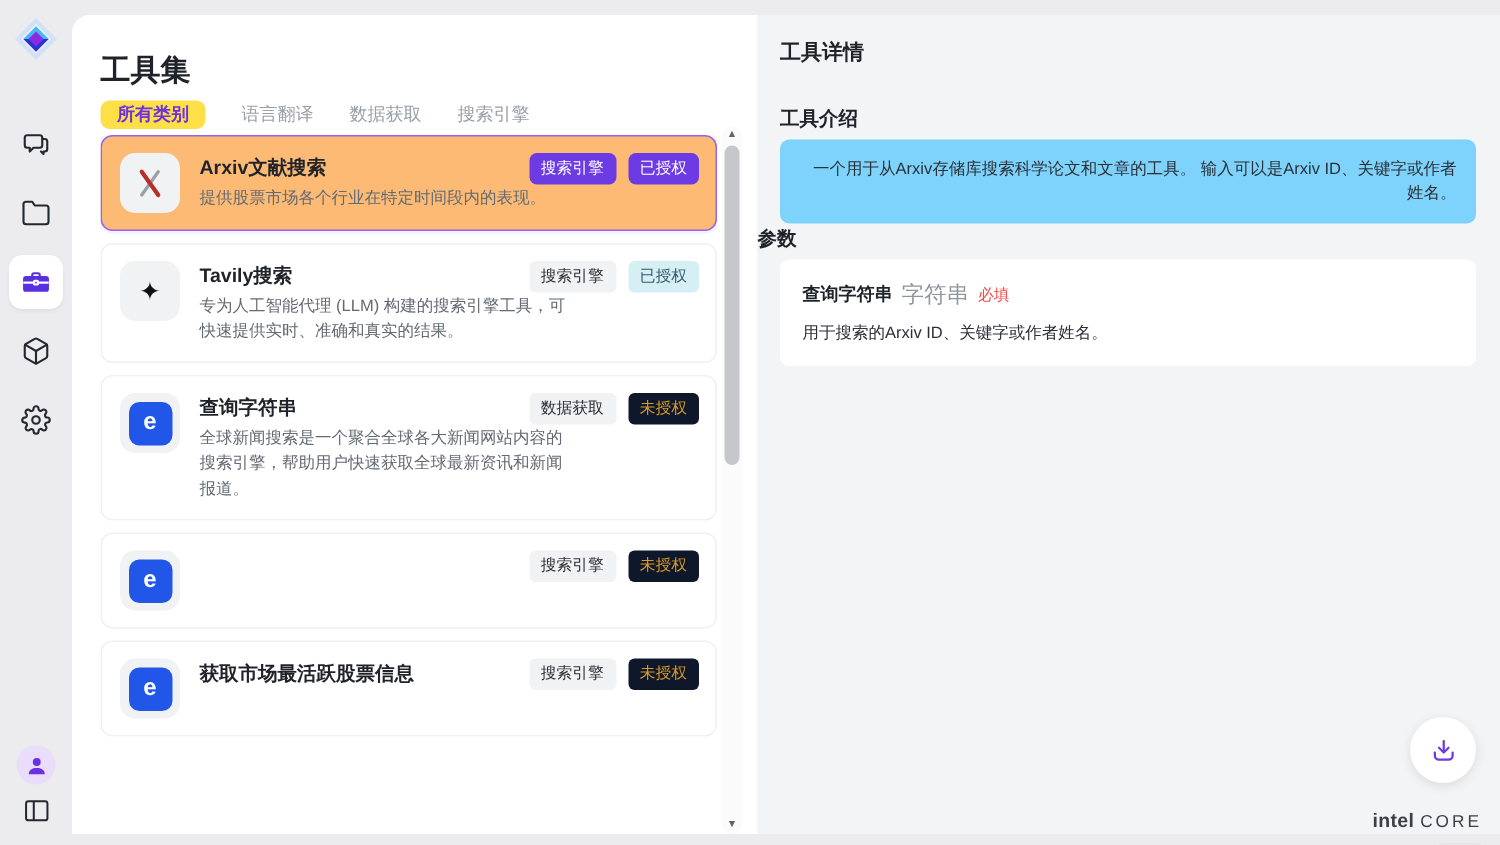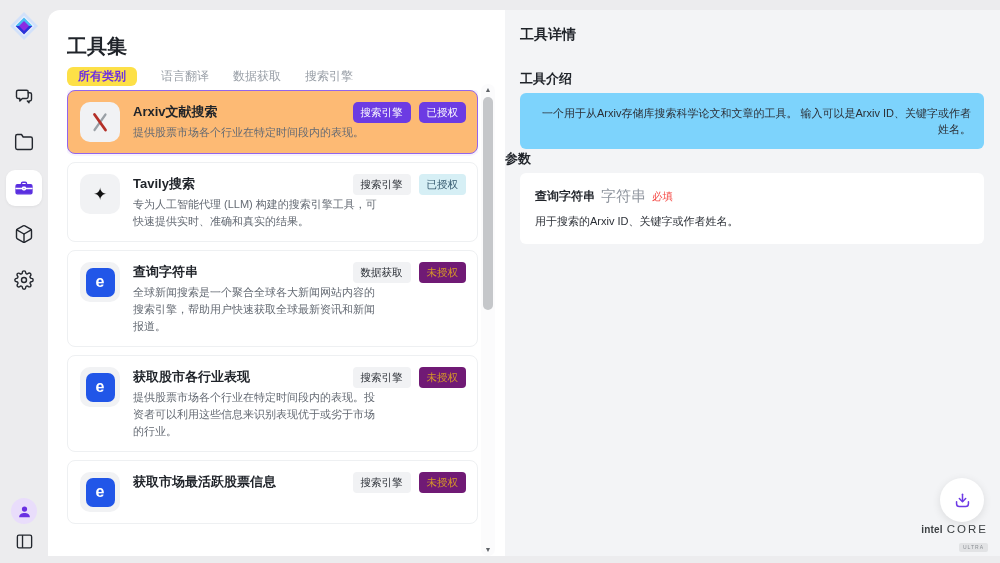--- a/index.html
+++ b/index.html
@@ -37,21 +37,21 @@
   .tile-blue { width:29px; height:29px; border-radius:7px; background:#2156e8; display:grid; place-items:center; }
   .tile-blue span { color:#fff; font-size:16px; font-weight:800; line-height:1; }
   .card-body { flex:1; min-width:0; padding-top:1px; }
   .card-title { font-size:13px; font-weight:700; line-height:18px; }
   .card-desc { font-size:11px; color:#646a73; line-height:17px; margin-top:3px; max-width:252px; }
   .card-badges { position:absolute; top:11px; right:11px; display:flex; gap:8px; }
   .badge { font-size:10.5px; line-height:1; padding:5px 8px; border-radius:4px; white-space:nowrap; }
   .badge-purple { background:#6c3be3; color:#ffffff; border-radius:5px; }
   .badge-gray { background:#f1f2f4; color:#2b2f36; }
   .badge-cyan { background:#d6eff5; color:#33586e; }
-  .badge-amber { background:#701a75; color:#d79b26; }
+  .badge-amber { background:#0f172a; color:#d79b26; }
   
   .scrollbar { position:absolute; left:433px; top:74px; width:14px; height:472px; background:#fbfbfc; border-radius:7px; }
   .scroll-arrow { position:absolute; left:0; width:14px; height:12px; text-align:center; font-size:7px; color:#606468; line-height:12px; cursor:pointer; }
   .scroll-arrow.up { top:0; }
   .scroll-arrow.down { bottom:0; }
   .scroll-thumb { position:absolute; left:2px; top:13px; width:10px; height:213px; background:#c5c7ca; border-radius:5px; cursor:pointer; }
   
   .panel-right { position:absolute; left:505px; top:10px; width:495px; height:546px; background:#f3f4f6; }
   .details-title { position:absolute; left:15px; top:16px; font-size:14px; font-weight:700; }
   .section-h { font-size:13px; font-weight:700; }
@@ -62,21 +62,21 @@
   .param-name-row { display:flex; align-items:center; gap:6px; }
   .param-name { font-size:12px; font-weight:700; }
   .param-type { font-size:15px; color:#8f959e; }
   .param-required { font-size:10.5px; color:#f54a45; }
   .param-desc { margin-top:8px; font-size:11px; color:#2b2f36; }
   
   .fab { position:absolute; right:16px; top:478px; width:44px; height:44px; border-radius:50%; background:#ffffff; box-shadow:0 2px 8px rgba(0,0,0,.10); display:grid; place-items:center; cursor:pointer; }
   .fab svg { width:19px; height:19px; stroke:#6d3ae6; stroke-width:1.9; fill:none; stroke-linecap:round; stroke-linejoin:round; }
   .brand { position:absolute; right:12px; top:523px; text-align:right; color:#3c4043; }
   .brand-line { display:flex; align-items:baseline; gap:4px; }
-  .brand-intel { font-size:10px; font-weight:700; letter-spacing:.2px; }
+  .brand-intel { font-size:13px; font-weight:700; letter-spacing:.2px;margin-top:16px; }
   .brand-core { font-size:11.5px; letter-spacing:2px; font-weight:400; }
   .brand-badge { display:inline-block; margin-top:2px; background:#e2e3e5; color:#8b8f94; font-size:5px; letter-spacing:1px; padding:1.5px 4px; border-radius:2px; }
 </style>
 </head>
 <body>
 
 <div class="nav-rail">
   <svg class="logo" viewBox="0 0 30 30">
     <polygon points="15,1 29,15 15,29 1,15" fill="#d2e1fa"></polygon>
     <polygon points="15,5 25,15 15,25 5,15" fill="#eef4fe"></polygon>
@@ -194,24 +194,20 @@
         <span class="badge badge-amber">未授权</span>
       </div>
     </div>
 
     <div class="card">
       <div class="tool-tile">
         <div class="tile-blue">
             <span>e</span>
           </div>
       </div>
-      <div class="card-body">
-        <div class="card-title">获取股市各行业表现</div>
-        <div class="card-desc">提供股票市场各个行业在特定时间段内的表现。投资者可以利用这些信息来识别表现优于或劣于市场的行业。</div>
-      </div>
       <div class="card-badges">
         <span class="badge badge-gray">搜索引擎</span>
         <span class="badge badge-amber">未授权</span>
       </div>
     </div>
 
     <div class="card">
       <div class="tool-tile">
         <div class="tile-blue">
             <span>e</span>

